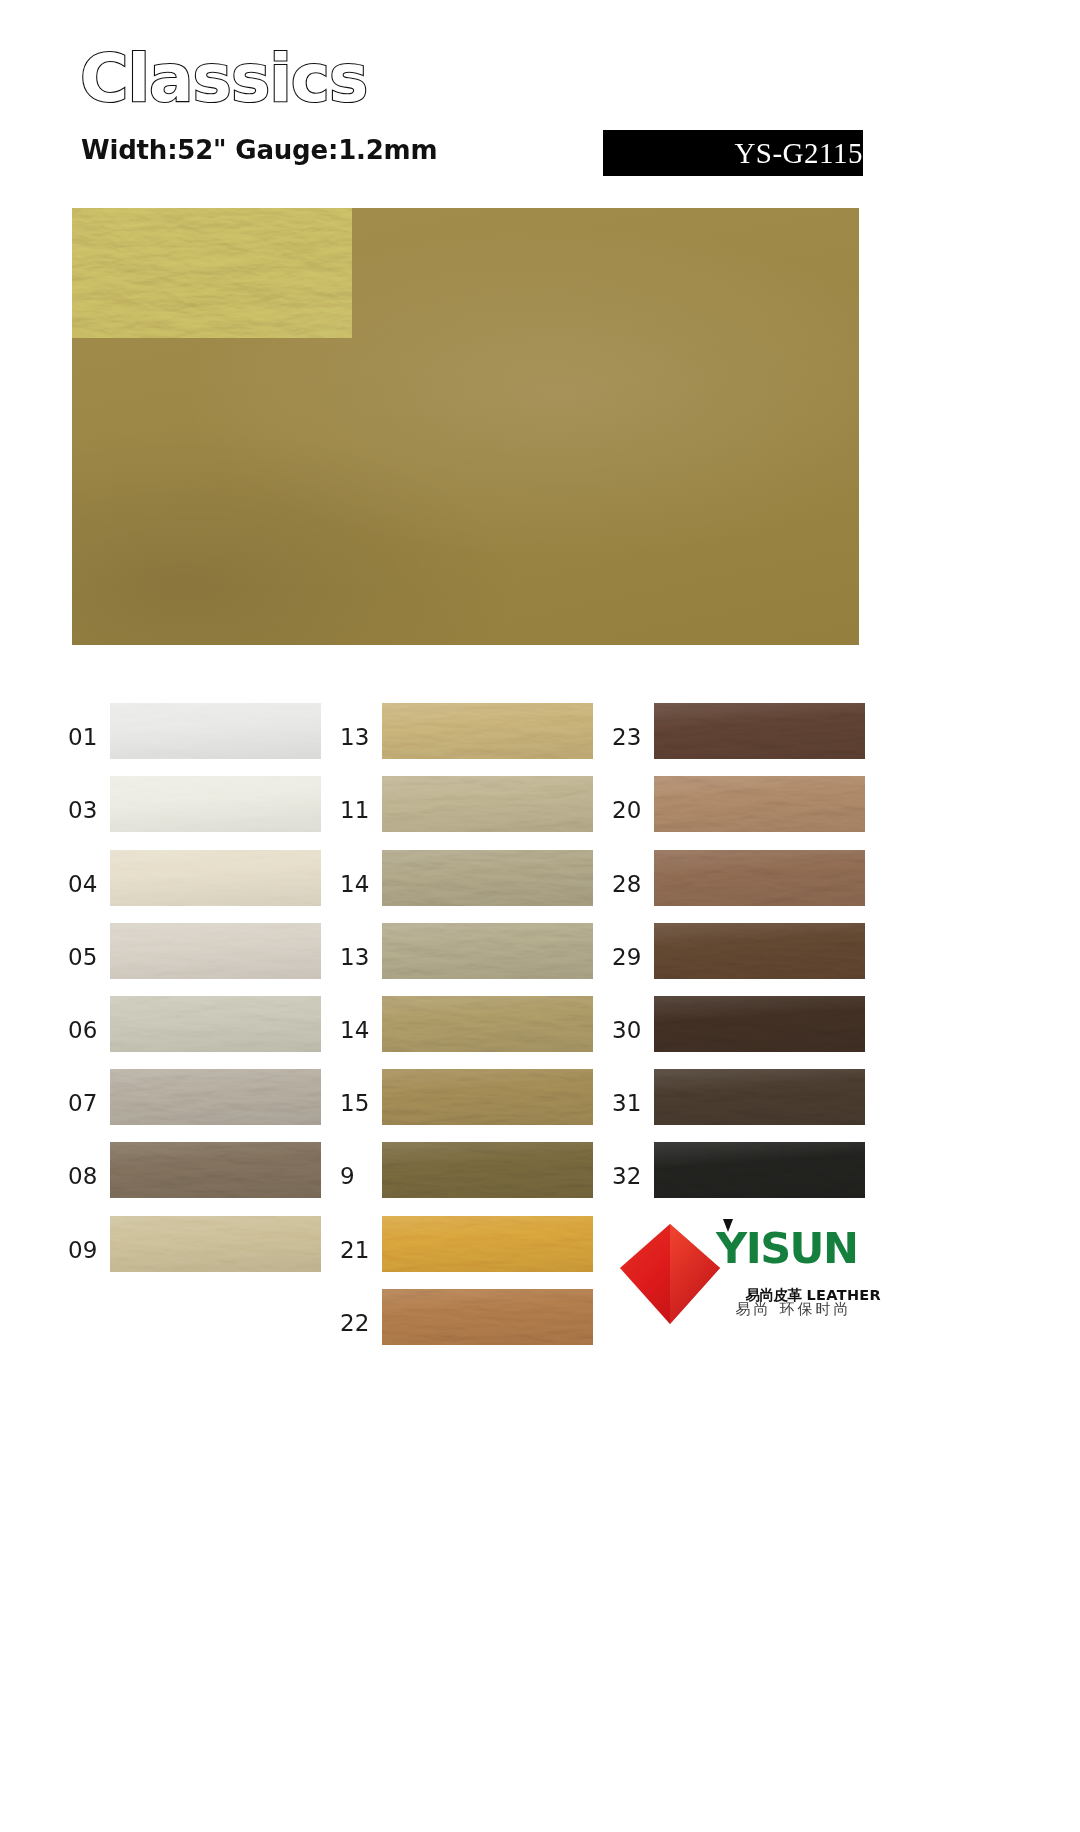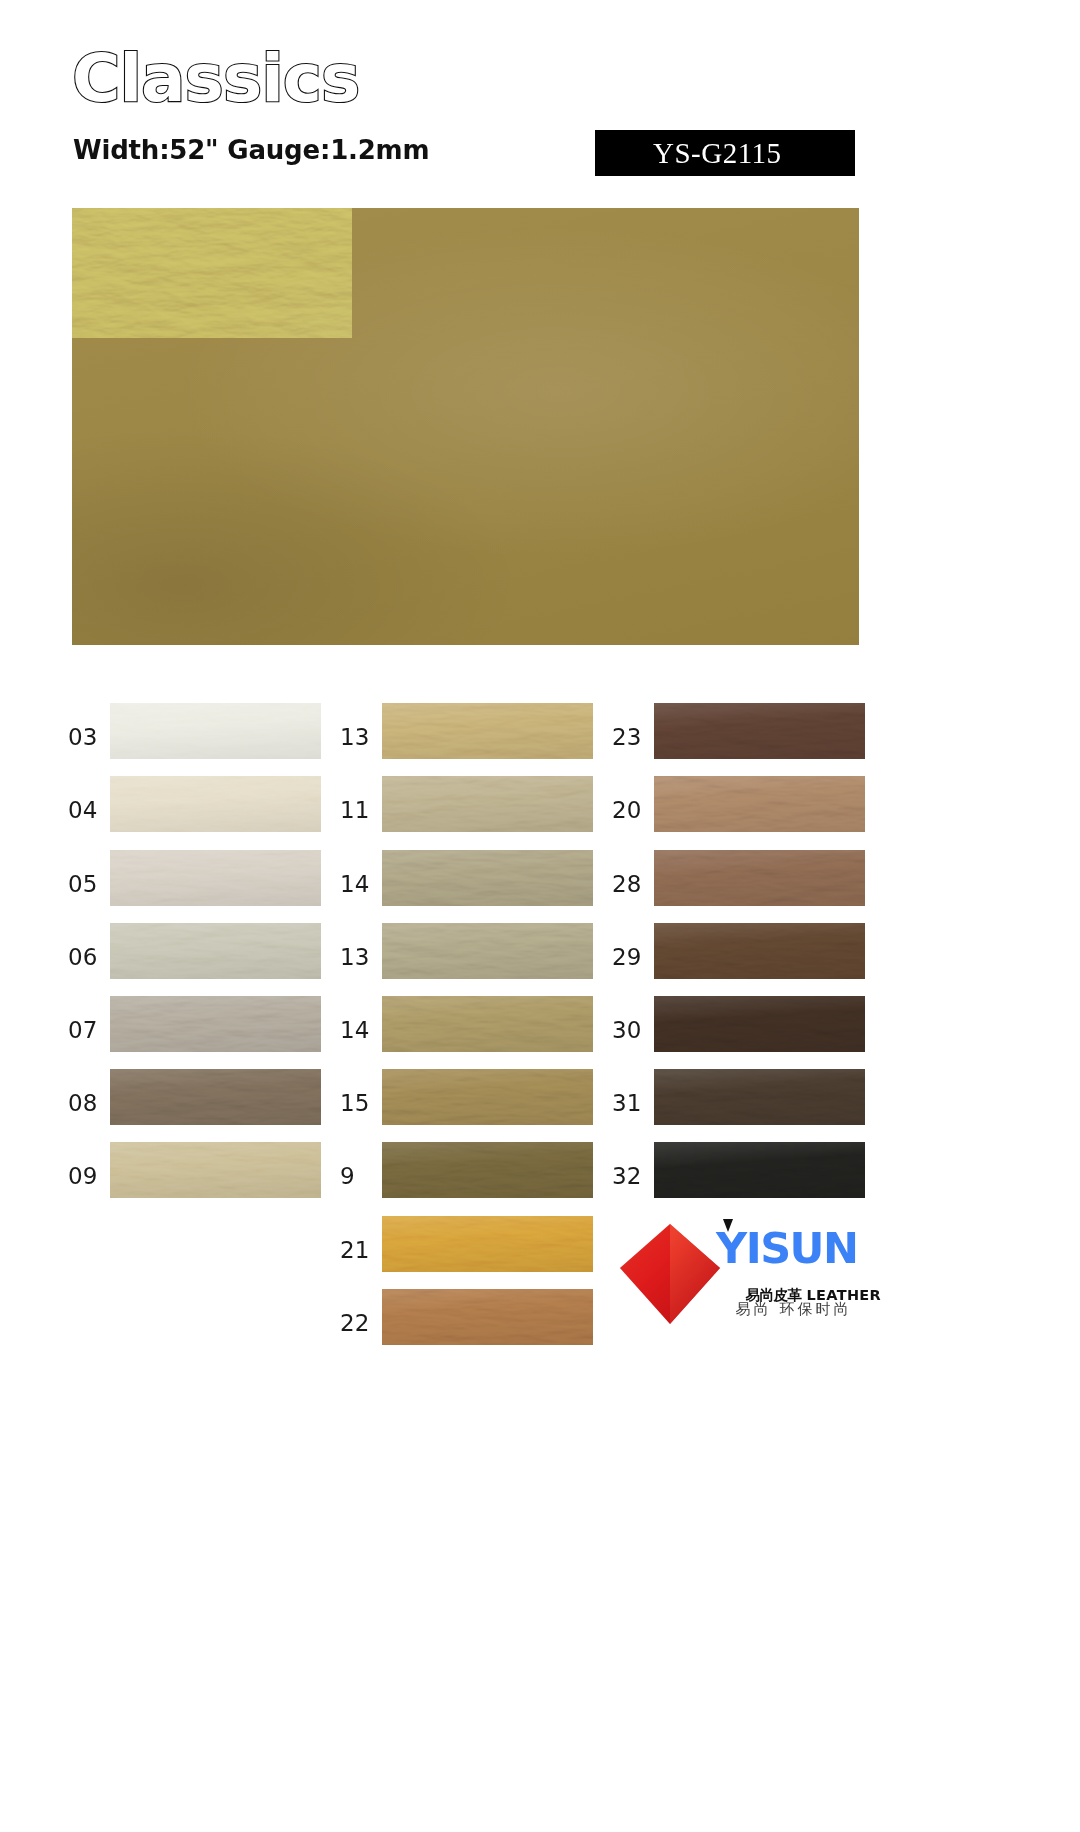--- a/index.html
+++ b/index.html
@@ -16,21 +16,21 @@
   .page {
     position: relative;
     width: 1080px;
     height: 1832px;
     background: #ffffff;
   }
 
   
   .header {
     position: absolute;
-    left: 0; top: 0;
+    left: 8px; top: 0;
     width: 951px;
     height: 200px;
   }
 
   .title {
     position: absolute;
     left: 72px;
     top: 46px;
     font-size: 66px;
     font-weight: 700;
@@ -58,21 +58,21 @@
 
   .code-badge {
     position: absolute;
     left: 595px;
     top: 130px;
     width: 260px;
     height: 46px;
     background: #000000;
     display: flex;
     align-items: center;
-    justify-content: flex-start;
+    justify-content: flex-end;
   }
 
   .code-badge-text {
     color: #ffffff;
     font-family: "Liberation Serif", serif;
     font-size: 29px;
     letter-spacing: 0.5px;
     white-space: nowrap;
     padding-left: 58px;
   }
@@ -190,21 +190,21 @@
     width: 165px;
   }
 
   .logo-word {
     position: relative;
     font-family: "DejaVu Sans", sans-serif;
     font-weight: 700;
     font-size: 43px;
     line-height: 0.96;
     letter-spacing: -1.5px;
-    color: #3b82f6;
+    color: #15803d;
     white-space: nowrap;
   }
 
   .logo-accent {
     position: absolute;
     left: 7px;
     top: -9px;
     width: 10px;
     height: 13px;
     background: #111111;
@@ -260,20 +260,36 @@
           <feDistantLight azimuth="105" elevation="58"></feDistantLight>
         </feDiffuseLighting>
       </filter>
       <rect width="100%" height="100%" filter="url(#grainBig)"></rect>
     </svg>
     <div class="hero-sheen"></div>
   </div>
 
   <div class="grid" id="swatch-grid">
       <div class="column c0">
+        <div class="swatch-row">
+          <div class="swatch-label">01</div>
+          <div class="swatch-chip">
+            <div class="chip-fill" style="background: rgb(225, 226, 222);"></div>
+            <svg class="chip-grain">
+              <filter id="g0_0">
+                <feTurbulence type="fractalNoise" baseFrequency="0.022 0.09" numOctaves="3" seed="1"></feTurbulence>
+                <feDiffuseLighting surfaceScale="1.5" diffuseConstant="1" lighting-color="#ffffff">
+                  <feDistantLight azimuth="100" elevation="60"></feDistantLight>
+                </feDiffuseLighting>
+              </filter>
+              <rect width="100%" height="100%" filter="url(#g0_0)"></rect>
+            </svg>
+            <div class="chip-sheen"></div>
+          </div>
+        </div>
         <div class="swatch-row">
           <div class="swatch-label">03</div>
           <div class="swatch-chip">
             <div class="chip-fill" style="background: rgb(230, 229, 217);"></div>
             <svg class="chip-grain">
               <filter id="g0_2">
                 <feTurbulence type="fractalNoise" baseFrequency="0.022 0.09" numOctaves="3" seed="7"></feTurbulence>
                 <feDiffuseLighting surfaceScale="1.5" diffuseConstant="1" lighting-color="#ffffff">
                   <feDistantLight azimuth="100" elevation="60"></feDistantLight>
                 </feDiffuseLighting>

